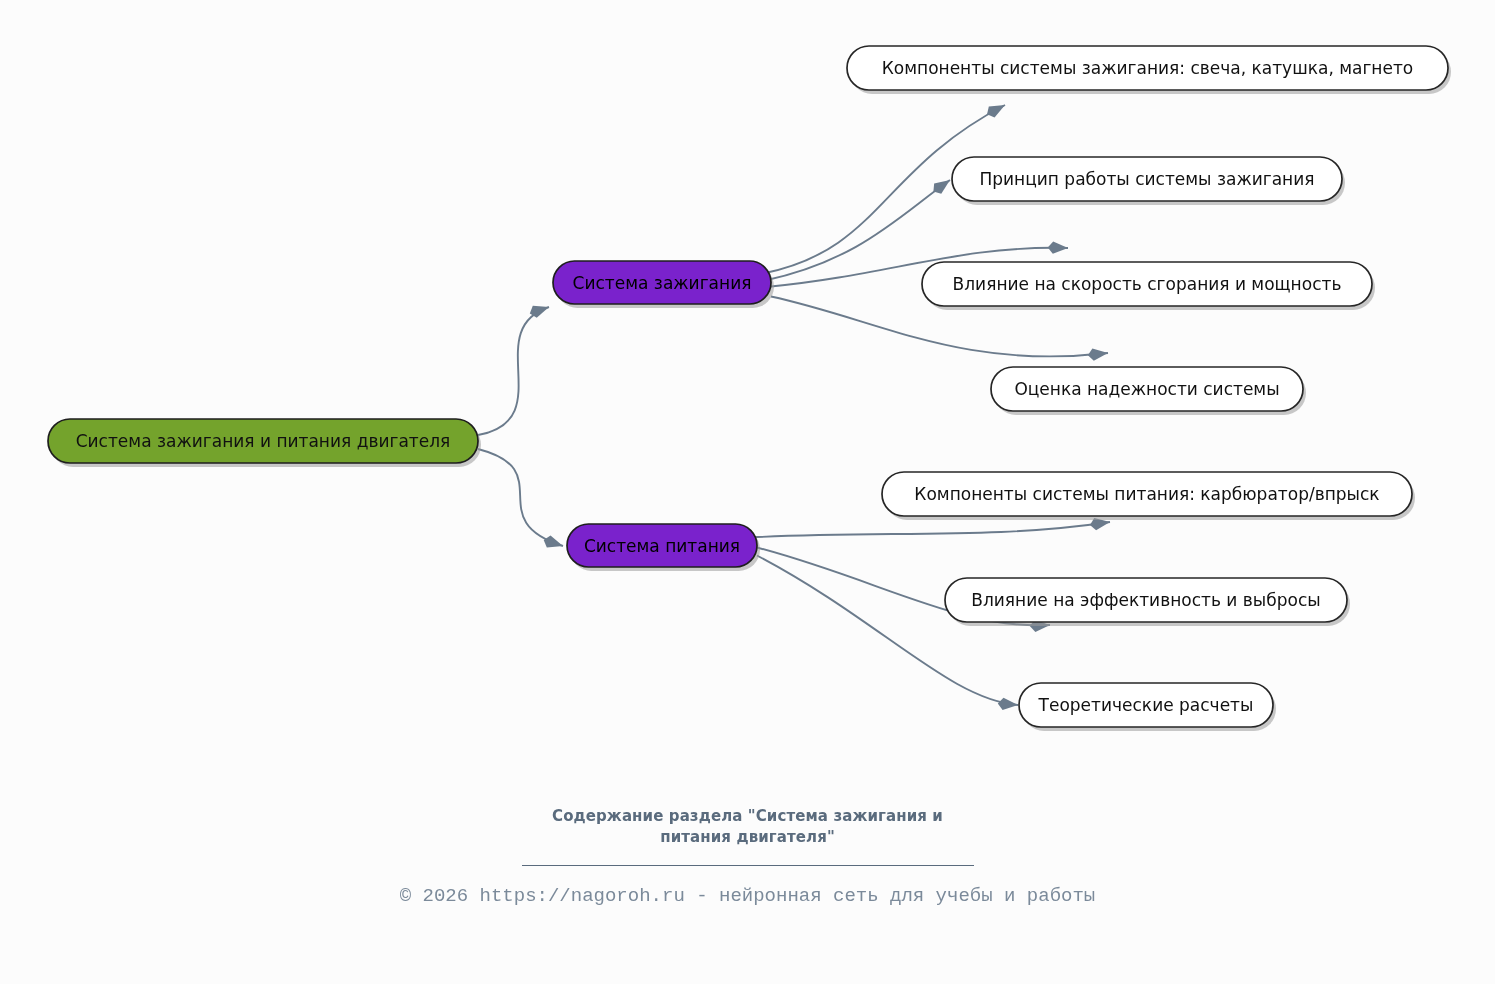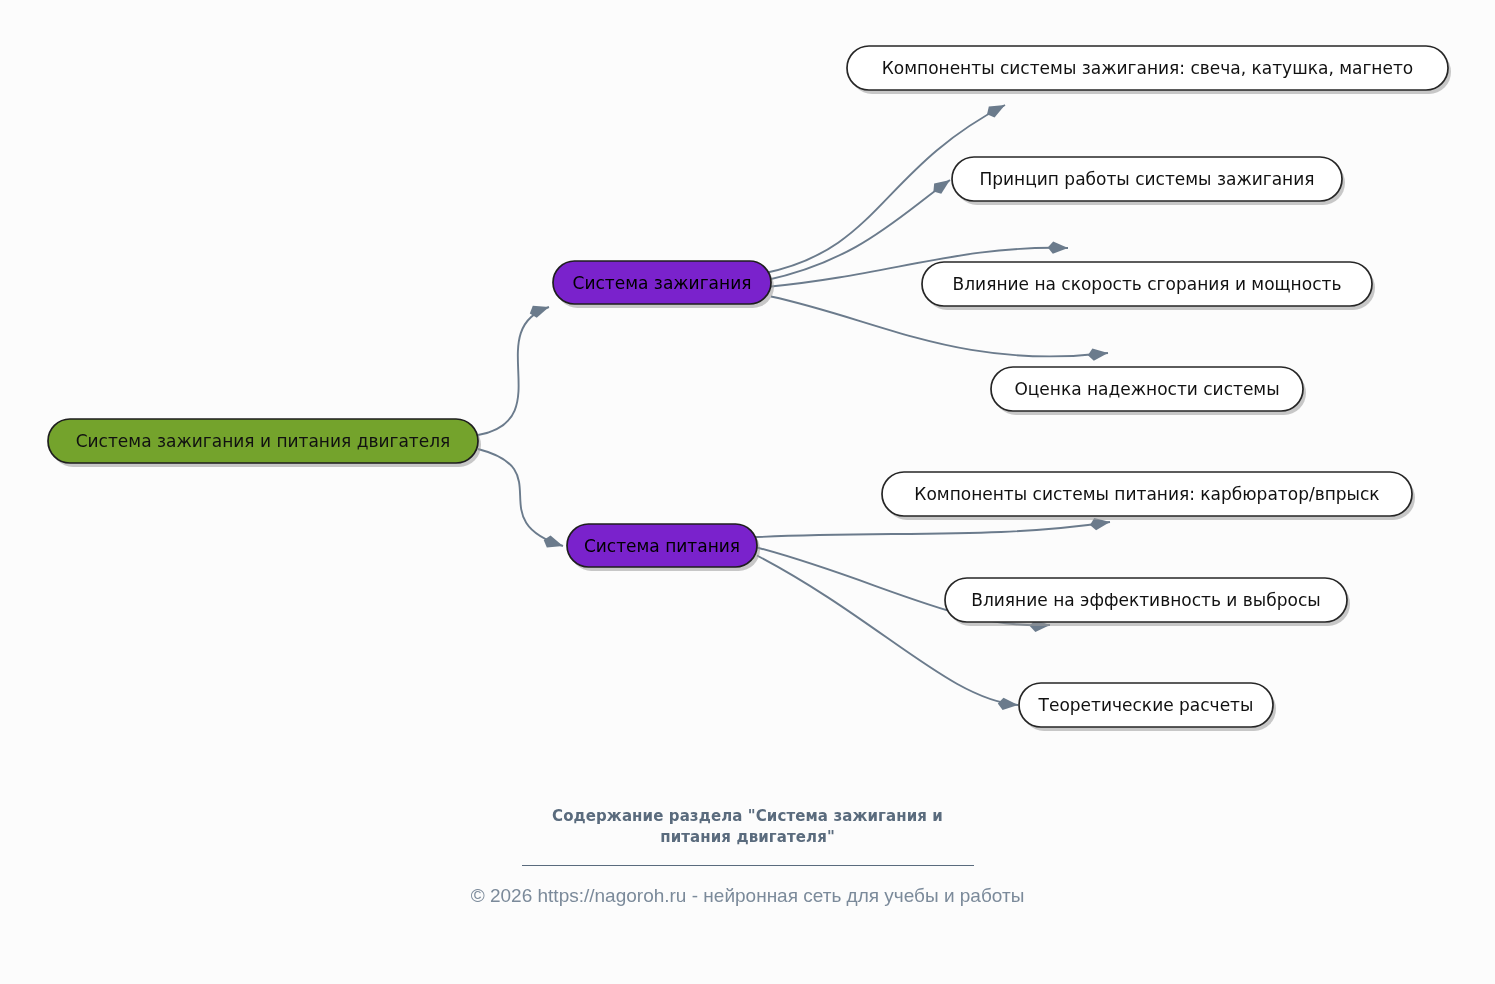--- a/index.html
+++ b/index.html
@@ -89,21 +89,21 @@
     height: 0;
     margin: 17px auto 0 auto;
     border-top: 1.6px solid #5a6b7d;
   }
   .footer-text {
     position: absolute;
     left: 0;
     top: 885px;
     width: 1495px;
     text-align: center;
-    font-family: Liberation Sans, sans-serif;
+    font-family: Liberation Mono, monospace;
     font-size: 19px;
     color: #7b8a9a;
   }
 </style>
 </head>
 <body>
 
 <div id="canvas">
 
   <svg class="layer" viewBox="0 0 1495 984">

